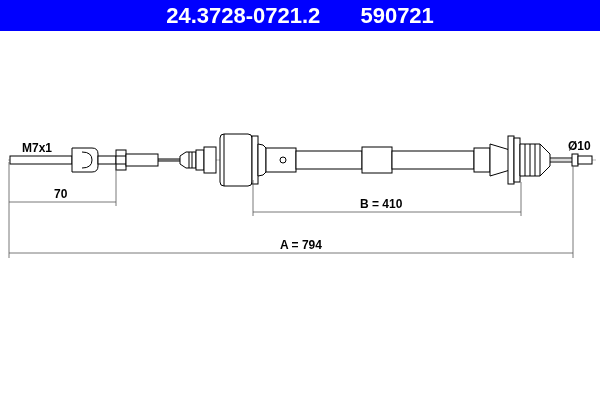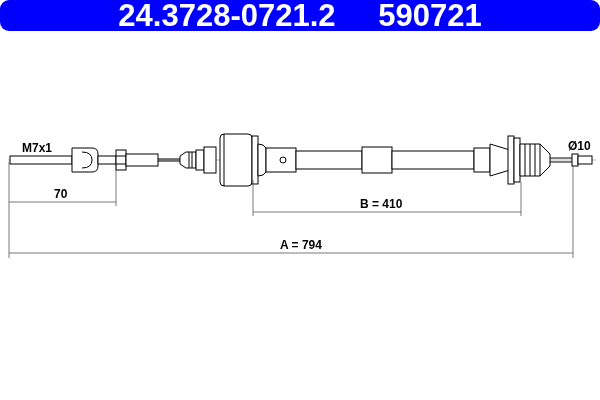--- a/index.html
+++ b/index.html
@@ -1,17 +1,17 @@
 <!DOCTYPE html>
 <html><head>
 <meta charset="utf-8">
 <style>
   html, body { margin:0; padding:0; background:#fff; }
   body { width:600px; height:400px; position:relative; overflow:hidden; font-family:"Liberation Sans", sans-serif; }
-  .header { position:absolute; left:0; top:0; width:600px; height:31px; background:#0000ff; color:#fff; font-weight:bold; font-size:31px; text-align:center; line-height:31px;border-radius:9px; }
+  .header { position:absolute; left:0; top:0; width:600px; height:31px; background:#0000ff; color:#fff; font-weight:bold; font-size:22px; text-align:center; line-height:31px; }
   .header span { margin:0 17px; }
   svg { position:absolute; left:0; top:0; }
   .lbl { font-family:"Liberation Sans", sans-serif; font-weight:bold; font-size:12px; fill:#000; }
 </style>
 </head>
 <body>
 
 <div class="header">
   <span>24.3728-0721.2</span>
   <span>590721</span>

